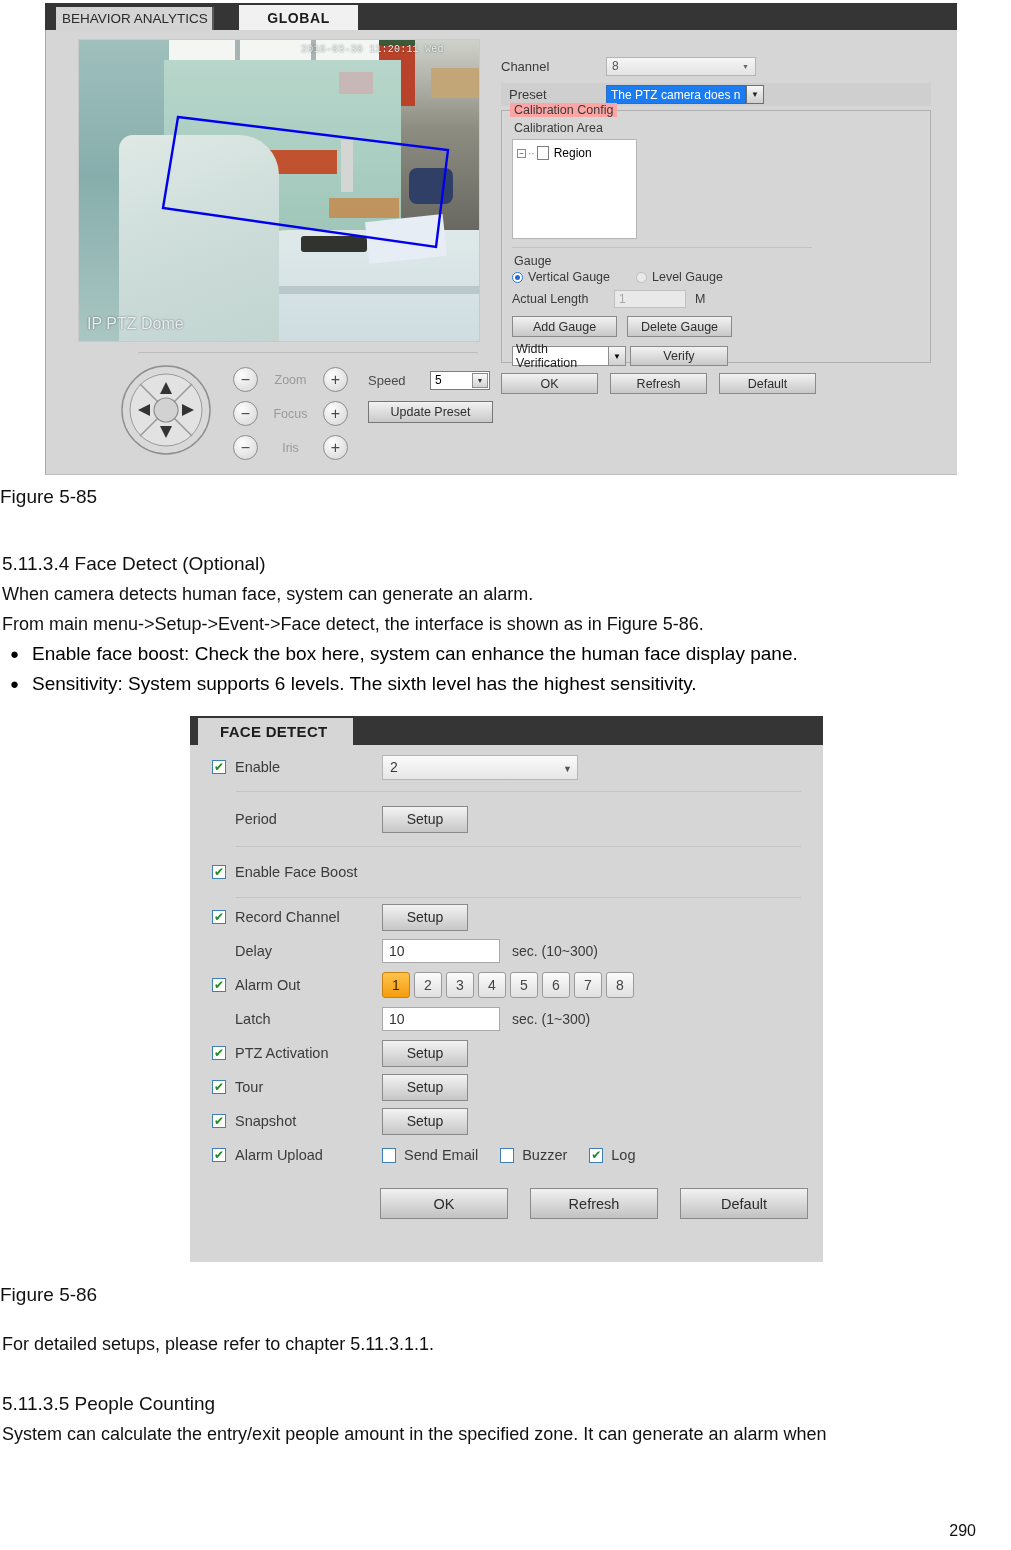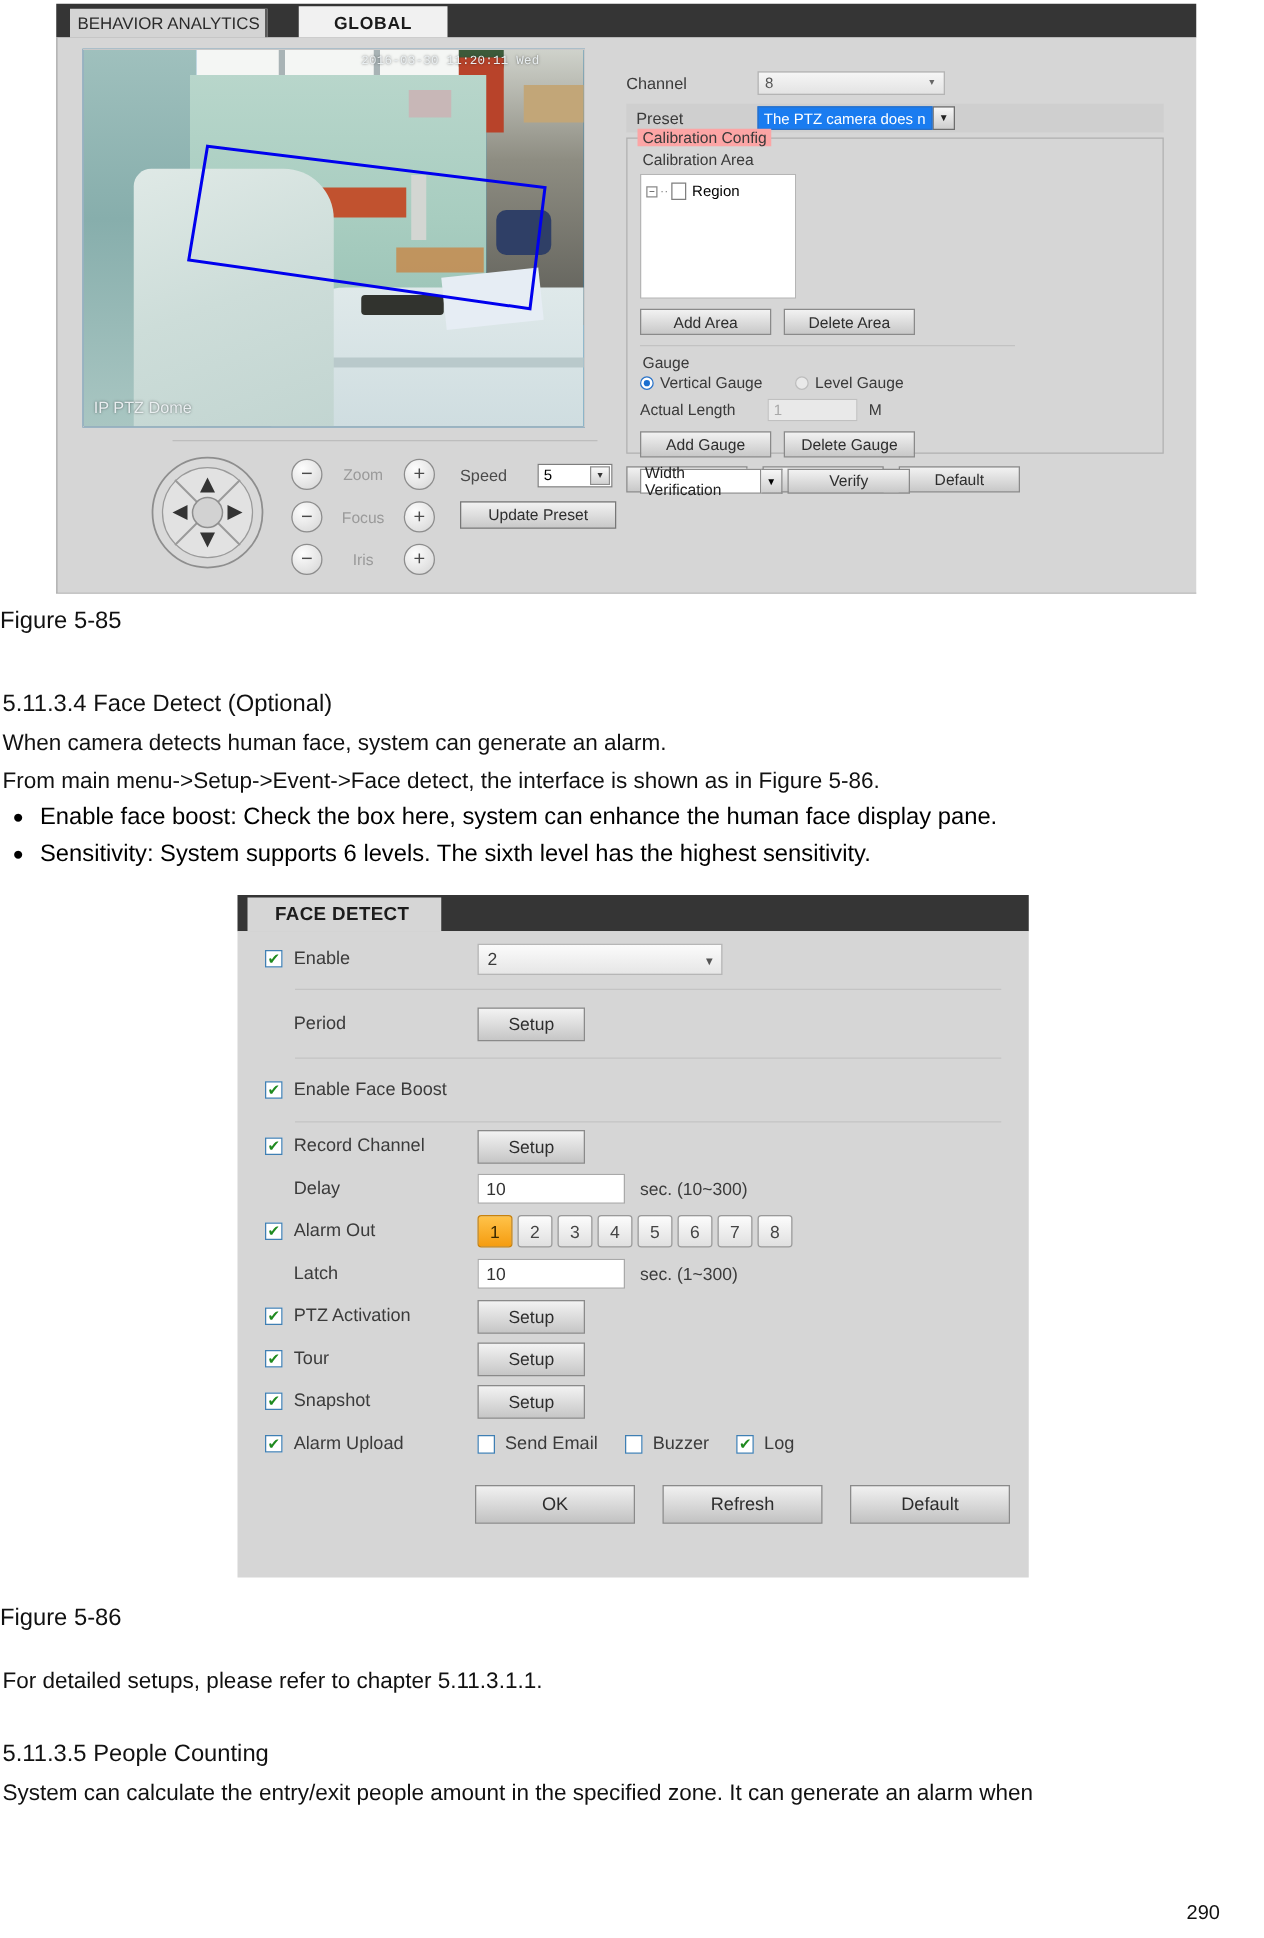--- a/index.html
+++ b/index.html
@@ -32,22 +32,22 @@
     display:flex;align-items:center;justify-content:center;letter-spacing:.6px;
   }
   .fig85 .body{
     position:absolute;left:0;top:27px;width:912px;height:445px;
     background:#d6d6d6;border-left:1px solid #a9a9a9;border-bottom:1px solid #bdbdbd;
     box-sizing:border-box;
   }
 
   
   .video{
-    position:absolute;left:20px;top:9px;width:400px;height:301px;
-    background:#0369a1;border:1px solid #c9c9c9;overflow:hidden;
+    position:absolute;left:32px;top:9px;width:400px;height:301px;
+    background:#000000;border:1px solid #c9c9c9;overflow:hidden;
   }
   .v-sky{position:absolute;left:90px;top:0;width:230px;height:36px;background:#f4f6f4;}
   .v-mullion1{position:absolute;left:156px;top:0;width:5px;height:36px;background:#a8b3b5;}
   .v-mullion2{position:absolute;left:232px;top:0;width:5px;height:36px;background:#a8b3b5;}
   .v-partition{position:absolute;left:85px;top:20px;width:237px;height:190px;
     background:linear-gradient(180deg,#b8d6cb 0%,#a8cdc0 60%,#9cc4b7 100%);}
   .v-leftwall{position:absolute;left:0;top:0;width:90px;height:301px;
     background:linear-gradient(180deg,#9fc0bd 0%,#87aeac 45%,#a9c6c2 100%);}
   .v-foam{position:absolute;left:40px;top:95px;width:160px;height:206px;
     background:linear-gradient(160deg,#dfe9e6 0%,#cdddd9 50%,#c2d5d1 100%);border-radius:14px 40px 0 0;}
@@ -63,21 +63,21 @@
   .v-sign{position:absolute;left:260px;top:32px;width:34px;height:22px;background:#c8b7b7;}
   .v-box{position:absolute;left:352px;top:28px;width:48px;height:30px;background:#c2a678;}
   .v-mon{position:absolute;left:262px;top:100px;width:12px;height:52px;background:#d3d6d2;}
   .v-kbd{position:absolute;left:222px;top:196px;width:66px;height:16px;background:#31332e;border-radius:3px;}
   .v-paper{position:absolute;left:288px;top:178px;width:78px;height:42px;background:#e6edf4;transform:rotate(-6deg);}
   .v-tray{position:absolute;left:250px;top:158px;width:70px;height:20px;background:#c9813f;opacity:.75;}
   .v-poly{position:absolute;left:0;top:0;width:400px;height:301px;}
   .v-ts{position:absolute;left:222px;top:4px;font-size:10px;color:#e9eef0;
     font-family:"Liberation Mono", monospace;letter-spacing:.2px;white-space:nowrap;
     text-shadow:0 0 2px rgba(0,0,0,.55);}
-  .v-name{position:absolute;left:8px;bottom:8px;font-size:13px;color:#e9eef0;
+  .v-name{position:absolute;left:8px;bottom:8px;font-size:16px;color:#e9eef0;
     font-family:"Liberation Sans",sans-serif;text-shadow:0 0 2px rgba(0,0,0,.55);}
 
   
   .ptz{position:absolute;left:32px;top:322px;width:400px;height:112px;}
   .ptz-sep{position:absolute;left:60px;top:0;width:340px;height:1px;background:#bdbdbd;}
   .dpad{position:absolute;left:42px;top:12px;width:92px;height:92px;}
   .ptz-col{position:absolute;left:155px;top:12px;width:115px;}
   .pz-row{display:flex;align-items:center;height:31px;margin-bottom:3px;}
   .rnd{width:25px;height:25px;border-radius:50%;border:1px solid #8d8d8d;
     background:radial-gradient(circle at 35% 30%,#fdfdfd,#d4d4d4);
@@ -296,24 +296,20 @@
 
           <div class="tree">
             <div class="tree-row">
               <span class="tree-exp">−</span>
               <span class="tree-dots">··</span>
               <span class="doc-ic"></span>
               <span style="margin-left:3px;">Region</span>
             </div>
           </div>
 
-          <div class="btnrow">
-            <div class="btn btn-w">Add Area</div>
-            <div class="btn btn-w">Delete Area</div>
-          </div>
 
           <div class="hr"></div>
 
           <div class="sub-lab" style="margin-bottom:1px;">Gauge</div>
 
           <div class="radio-row">
             <span class="rad on"></span>
             <span class="rad-lbl">Vertical Gauge</span>
             <span class="rad off"></span>
             <span class="rad-lbl">Level Gauge</span>

